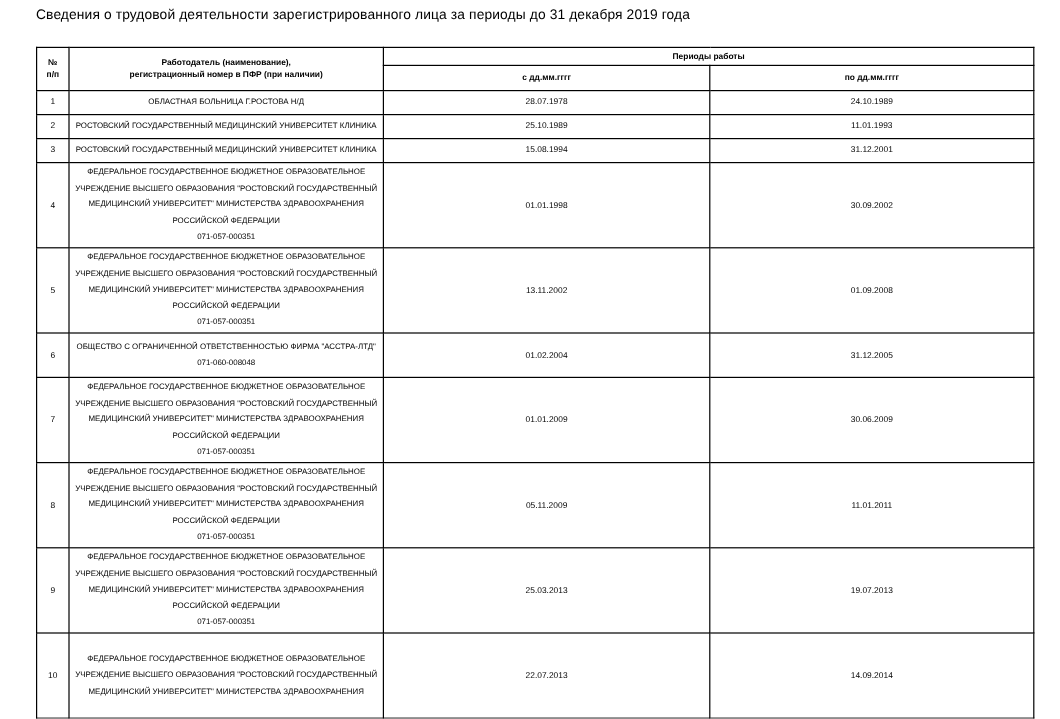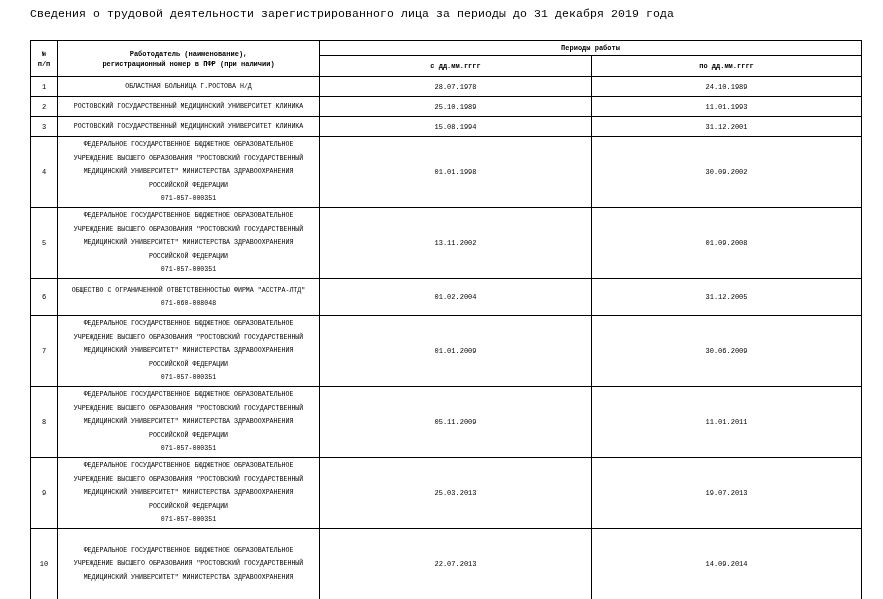--- a/index.html
+++ b/index.html
@@ -3,21 +3,21 @@
 <meta charset="utf-8">
 <style>
   * { margin: 0; padding: 0; box-sizing: border-box; }
   html, body { background: #ffffff; }
   .page {
     position: relative;
     width: 883px;
     height: 599px;
     background: #ffffff;
     overflow: hidden;
-    font-family: Liberation Mono, monospace;
+    font-family: Liberation Sans, sans-serif;
     color: #000000;
   }
   .content { padding: 7px 22px 0 30px; }
   .doc-title {
     font-size: 11.5px;
     font-weight: normal;
     color: #000000;
     letter-spacing: 0.1px;
   }
   table.emp-table {

